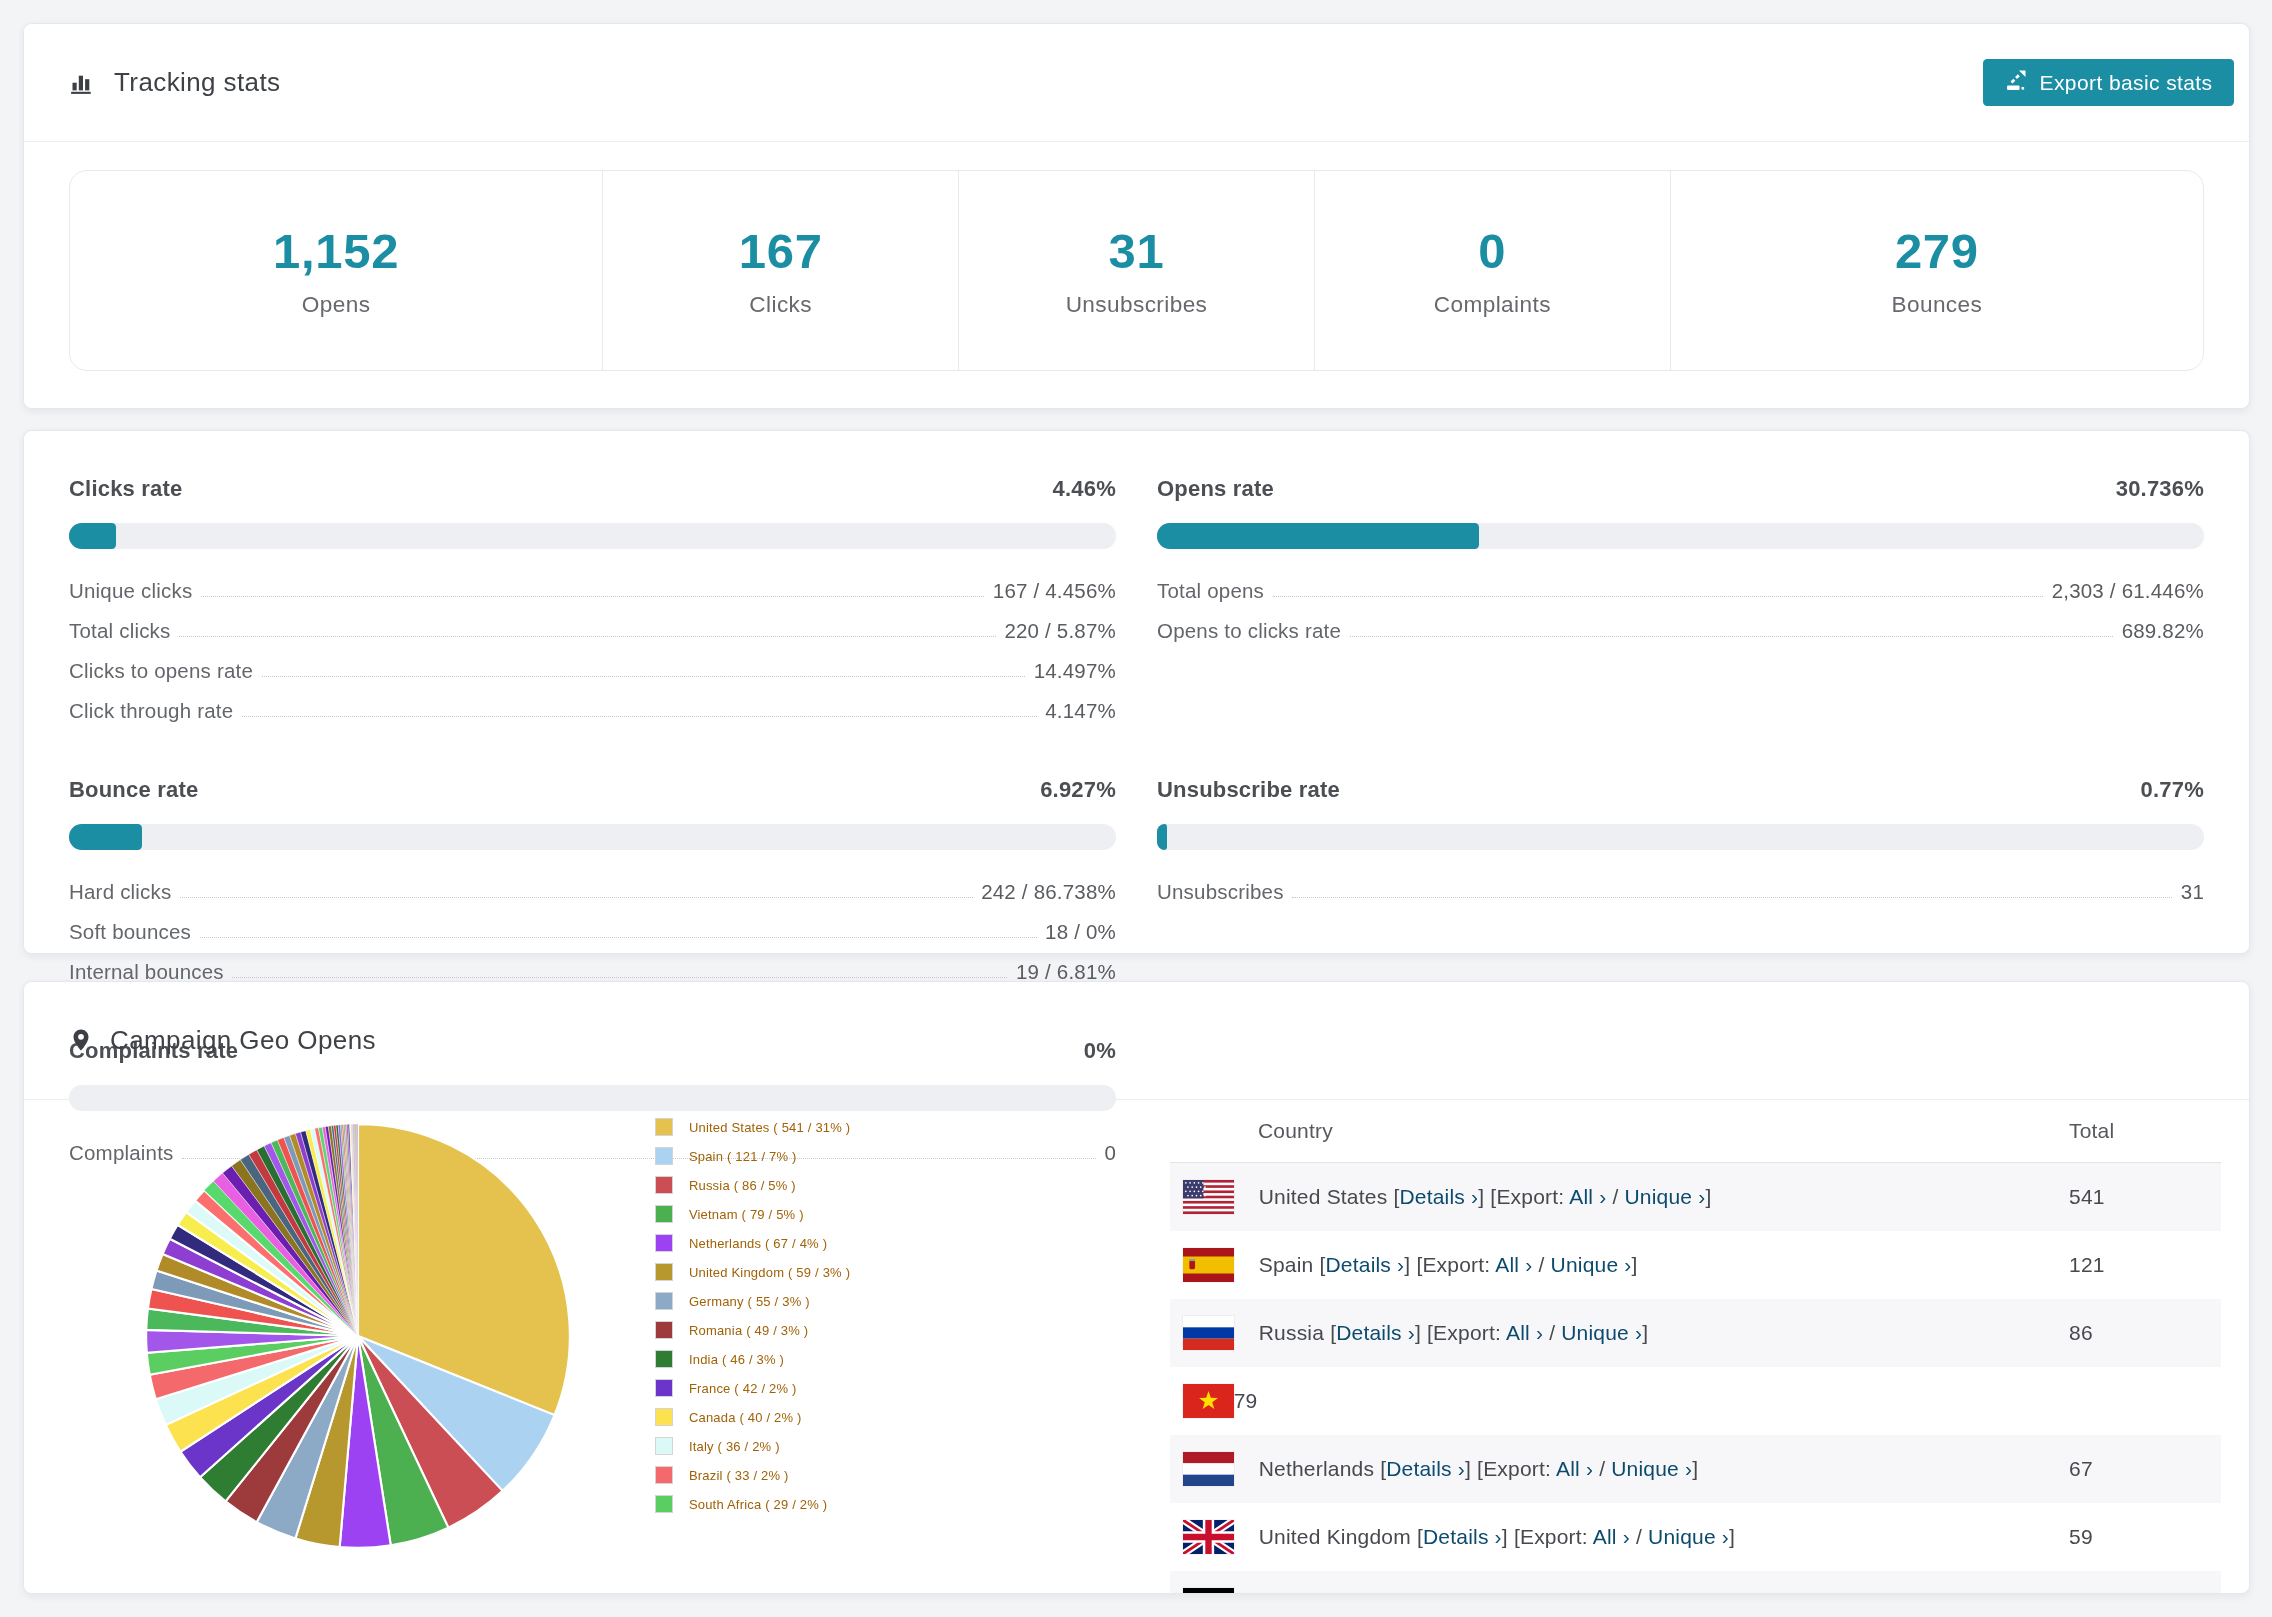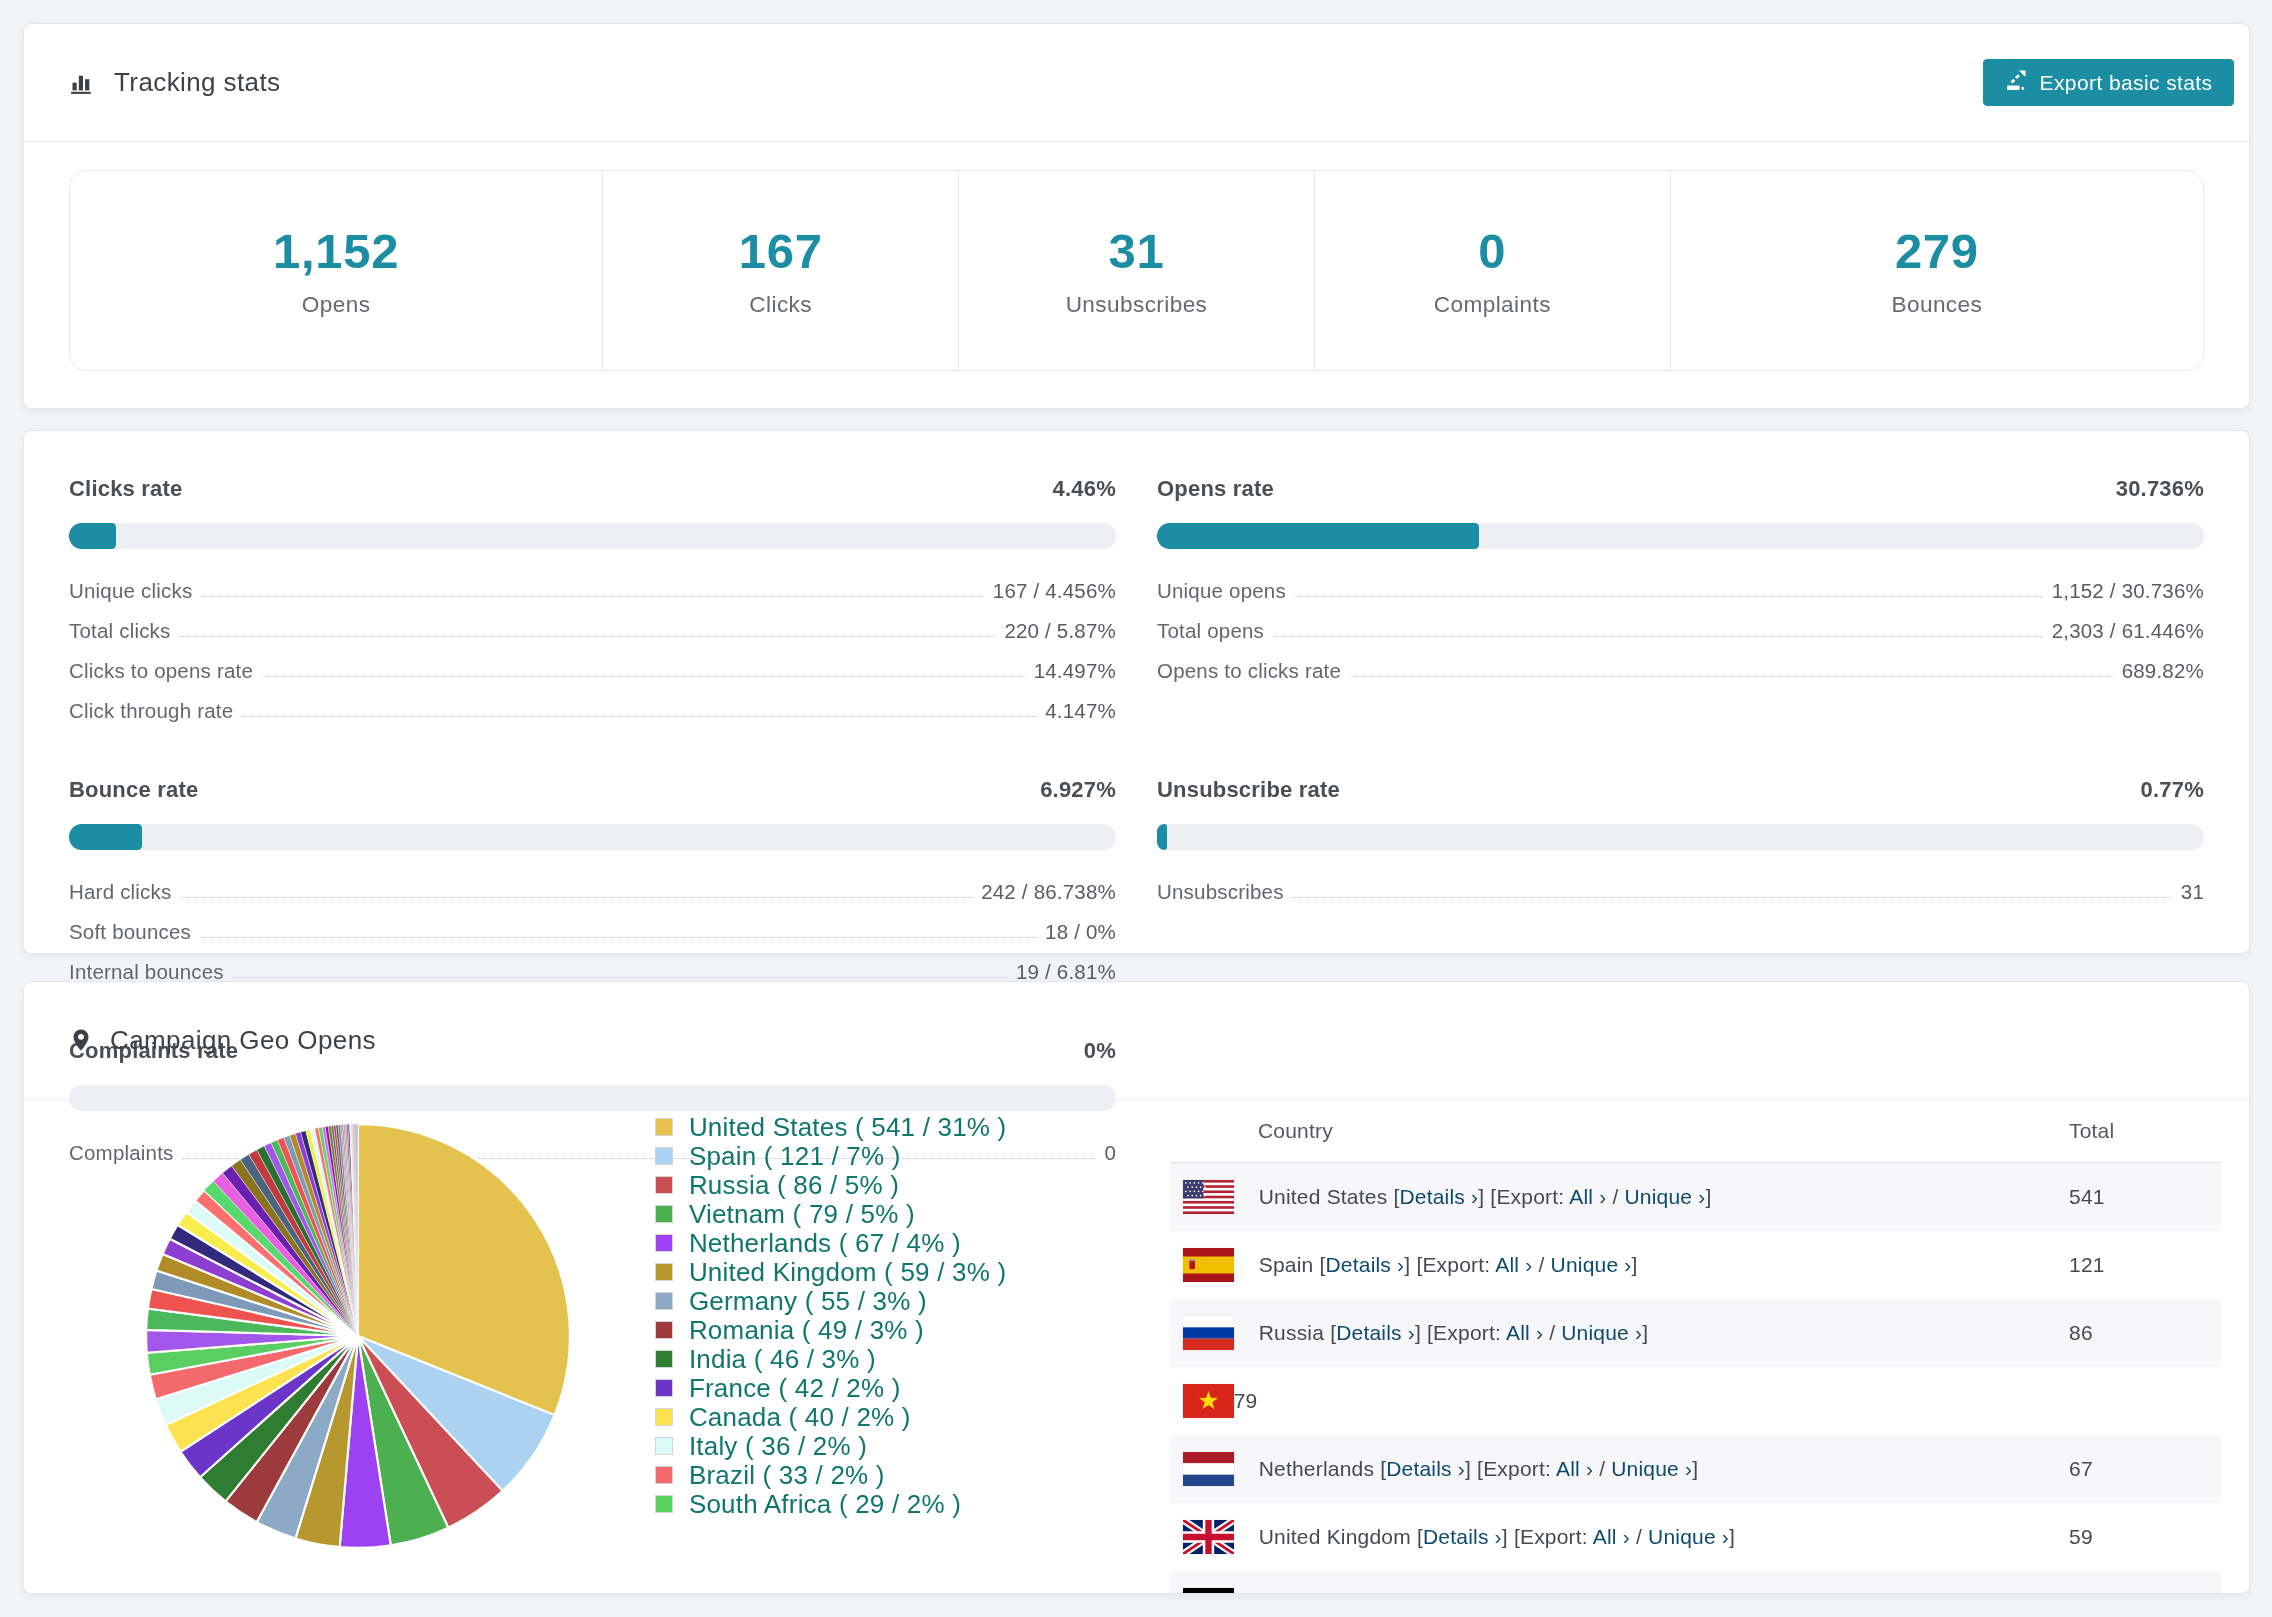--- a/index.html
+++ b/index.html
@@ -41,21 +41,21 @@
   .rlabel{font-size:20.5px;color:#63666b;white-space:nowrap}
   .rlead{flex:1;border-bottom:1.4px dotted #c6c8cc;margin:0 8.5px 6.4px}
   .rvalue{font-size:20.5px;color:#595c61;white-space:nowrap}
   
   #card-geo{margin-top:27px;height:613px;overflow:hidden}
   .geo-content{display:flex;align-items:flex-start;padding-left:68px}
   .pie-wrap{flex:none;width:452px;margin:10px 0 0 40px}
   .legend{flex:none;width:395px;margin:12.7px 0 0 71px}
   .legend-item{display:flex;align-items:center;height:29px}
   .swatch{width:18.4px;height:18.4px;border:1.4px solid #d4d4d8;margin-right:15.5px;flex:none;box-sizing:border-box}
-  .legend-label{font-size:26px;color:#0f766e;white-space:nowrap}
+  .legend-label{font-size:13px;color:#a16207;white-space:nowrap}
   .geo-table{flex:1;margin:0 28px 0 120px}
   .thead{display:flex;align-items:center;height:62px;font-size:21px;color:#55585d;border-bottom:0.7px solid #e3e4e8}
   .th-country{flex:1;padding-left:88px}
   .th-total{width:152px}
   .trow{display:flex;align-items:center;height:68px;font-size:21px;color:#46494e}
   .trow.stripe{background:#f7f7f9}
   .flag{width:51px;height:34px;margin-left:12.7px;flex:none;box-shadow:0 0 0 0.7px rgba(0,0,0,.06)}
   .flag svg{display:block;width:100%;height:100%}
   .c-cell{flex:1;padding-left:25px;white-space:nowrap}
   .t-cell{width:152px}
@@ -150,25 +150,20 @@
       </div>
       <div class="rate-sec">
         <div class="rate-head">
           <span class="rate-title">Opens rate</span>
           <span class="rate-value">30.736%</span>
         </div>
         <div class="bar">
           <div class="bar-fill" style="width: max(30.736%, 10px);"></div>
         </div>
         <div class="rate-rows">
-          <div class="rrow">
-            <span class="rlabel">Unique opens</span>
-            <span class="rlead"></span>
-            <span class="rvalue">1,152 / 30.736%</span>
-          </div>
           <div class="rrow">
             <span class="rlabel">Total opens</span>
             <span class="rlead"></span>
             <span class="rvalue">2,303 / 61.446%</span>
           </div>
           <div class="rrow">
             <span class="rlabel">Opens to clicks rate</span>
             <span class="rlead"></span>
             <span class="rvalue">689.82%</span>
           </div>

